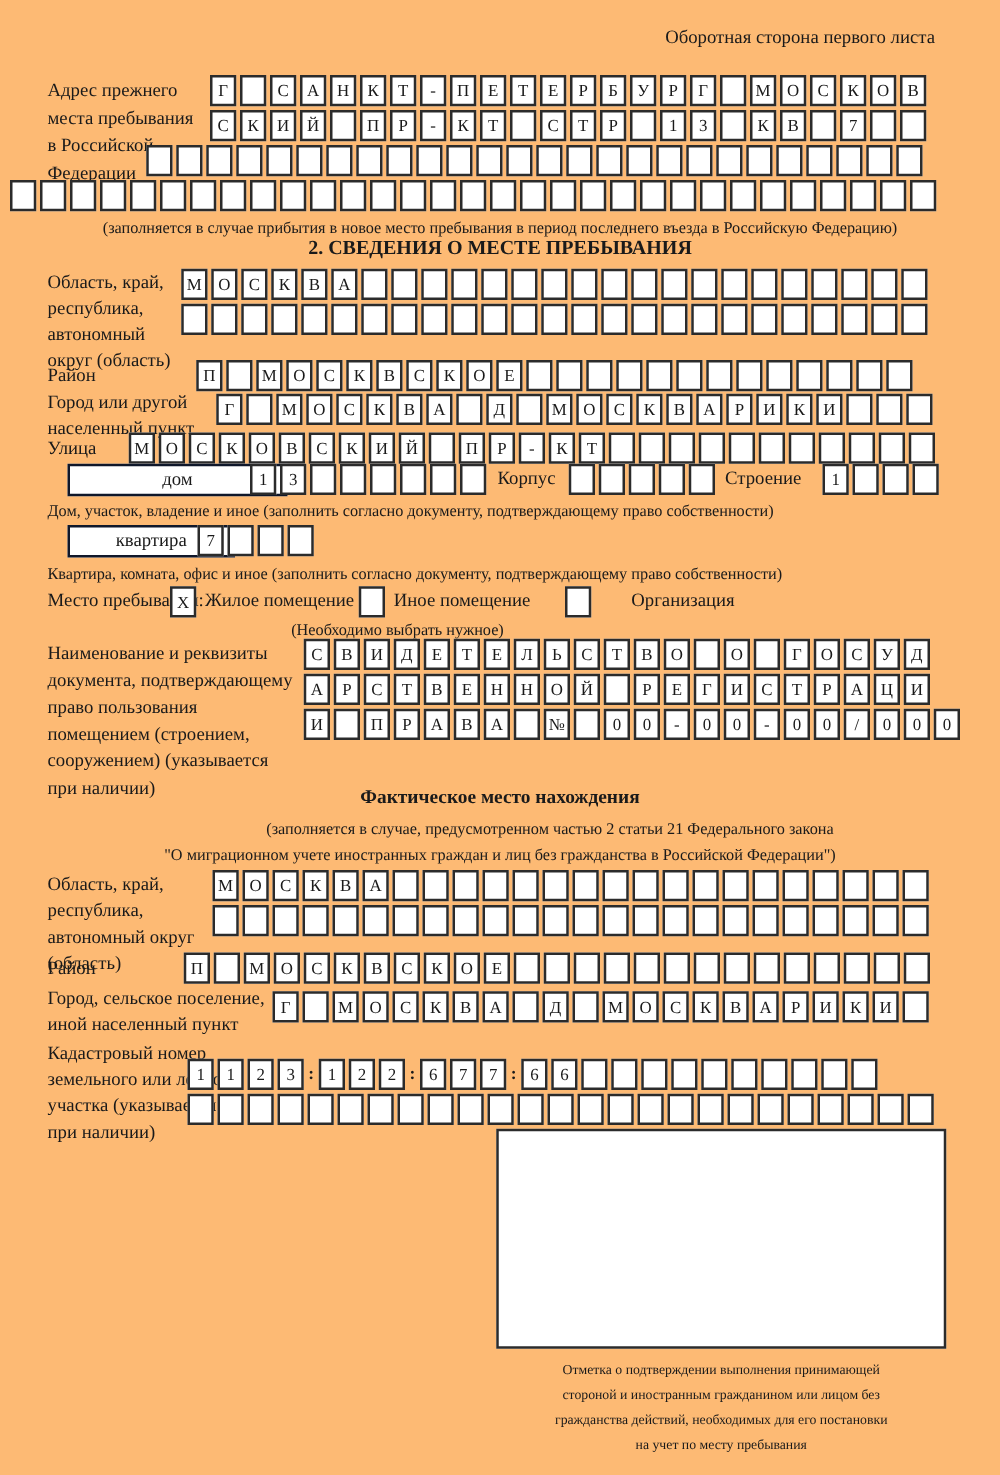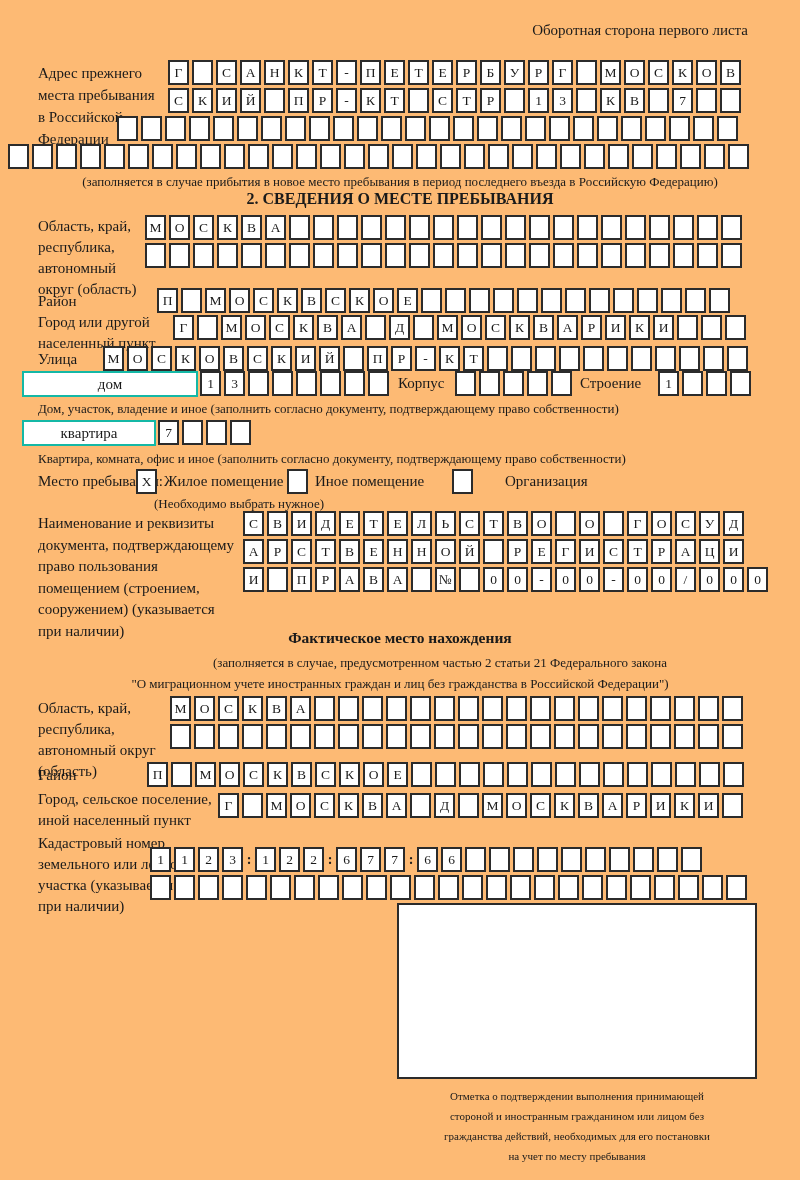--- a/index.html
+++ b/index.html
@@ -10,22 +10,22 @@
   .lbl div{white-space:nowrap;}
   .note{font-size:13px;line-height:20px;}
   .center{left:0;width:800px;text-align:center;}
   .bold{font-weight:bold;}
   .cells{display:flex;gap:3px;align-items:flex-start;}
   .cell{width:17px;height:21px;border:2px solid #2b2b2b;background:#fff;flex:0 0 auto;
         display:flex;align-items:center;justify-content:center;
         font-size:13.5px;line-height:1;}
   .sep{width:6px;height:25px;flex:0 0 auto;display:flex;align-items:center;justify-content:center;
        font-size:14px;font-weight:bold;}
-  .wordbox{border:2px solid #14b8a6;background:#fff;display:flex;align-items:center;justify-content:center;
-           font-size:15px;}
+  .wordbox{border:2px solid #0f172a;background:#fff;display:flex;align-items:center;justify-content:center;
+           font-size:15px;margin-left:32px;}
   .bigbox{border:2px solid #2b2b2b;background:#fff;}
   .cap{font-size:11px;line-height:20px;text-align:center;}
 </style>
 </head>
 <body>
 
 <div class="page">
 
   <div class="abs lbl" style="top:20px;right:52px;font-size:15px;">Оборотная сторона первого листа</div>
 
@@ -348,21 +348,21 @@
     </div>
   <div class="abs lbl" style="left:164px;top:471px;">Жилое помещение</div>
   <div class="abs cells" style="left:287px;top:469px;">
       <span class="cell"></span>
     </div>
   <div class="abs lbl" style="left:315px;top:471px;">Иное помещение</div>
   <div class="abs cells" style="left:452px;top:469px;">
       <span class="cell"></span>
     </div>
   <div class="abs lbl" style="left:505px;top:471px;">Организация</div>
-  <div class="abs note" style="left:154px;top:494px;width:300px;text-align:left;">(Необходимо выбрать нужное)</div>
+  <div class="abs note" style="left:168px;top:494px;width:300px;text-align:center;">(Необходимо выбрать нужное)</div>
 
   <div class="abs lbl" style="left:38px;top:513px;line-height:21.5px;">
     <div>Наименование и реквизиты</div>
     <div>документа, подтверждающему</div>
     <div>право пользования</div>
     <div>помещением (строением,</div>
     <div>сооружением) (указывается</div>
     <div>при наличии)</div>
   </div>
   <div class="abs cells" style="left:243px;top:511px;">

